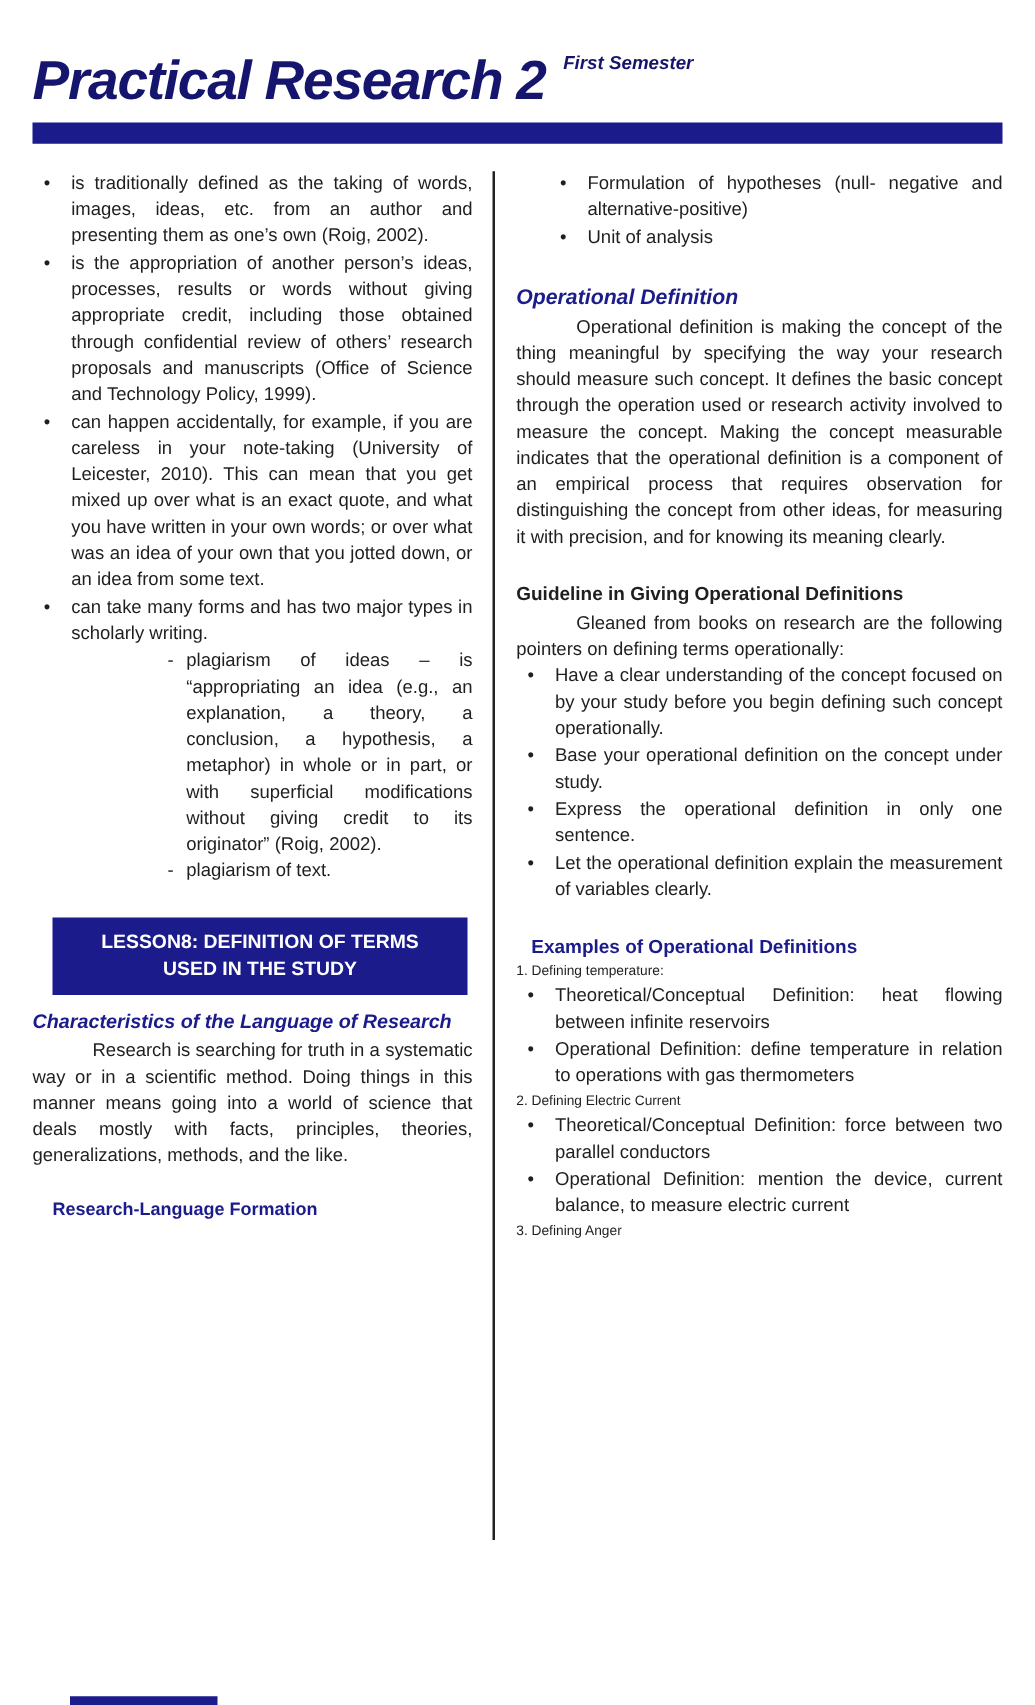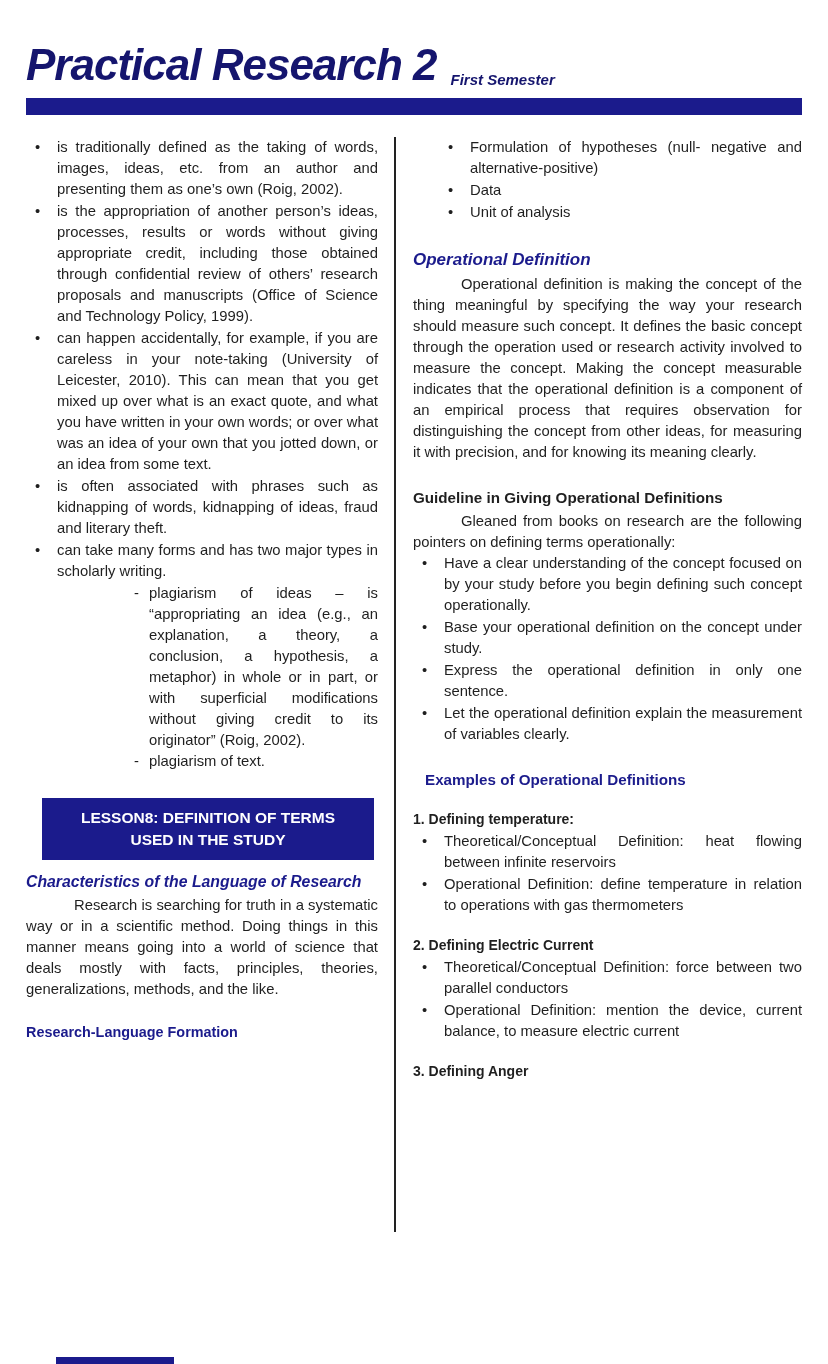--- a/index.html
+++ b/index.html
@@ -13,21 +13,21 @@
     width:828px;height:1364px;
     margin:0 auto;
     background:#ffffff;
     overflow:hidden;
     font-family:"Liberation Sans", sans-serif;
     color:var(--text);
   }
   
   .header{
     margin:42px 26px 0 26px;
-    display:flex;align-items:flex-end;gap:14px;
+    display:flex;align-items:flex-start;gap:14px;
   }
   .title{
     font-size:44px;font-weight:bold;font-style:italic;
     color:#15156e;letter-spacing:-1px;line-height:1.05;
   }
   .subtitle{
     font-size:15px;font-weight:bold;font-style:italic;color:#15156e;
   }
   .header-rule{
     height:17px;background:var(--navy);
@@ -69,27 +69,27 @@
     text-align:center;padding:9px 26px;
   }
   
   .h-navy-italic{
     color:var(--navy);font-weight:bold;font-style:italic;
     font-size:15.8px;margin:8px 0 3px 0;line-height:1.3;
   }
   .h-navy-italic.big{font-size:17px;margin-top:26px;}
   .h-navy{
     color:var(--navy);font-weight:bold;font-size:14.4px;
-    margin:22px 0 6px 0;
+    margin:22px 0 6px 16px;
   }
   .h-navy.examples{font-size:15.2px;margin:24px 0 2px 12px;}
   .h-black{
     font-weight:bold;font-size:15.2px;margin:24px 0 2px 0;
   }
-  .example-label{font-weight:bold;font-size:14px;margin:20px 0 1px 0;}
+  .example-label{font-weight:normal;font-size:11px;margin:2px 0 1px 0;}
   
   .para{
     margin:0;text-align:justify;
   }
   .para.indent{text-indent:48px;}
   
   .footer-frag{
     position:absolute;left:56px;bottom:0;
     width:118px;height:7px;background:var(--navy);
   }
@@ -105,42 +105,40 @@
   </div>
   <div class="header-rule"></div>
 
   <div class="cols">
 
     <div class="col left">
       <ul class="bullets">
           <li>is traditionally defined as the taking of words, images, ideas, etc. from an author and presenting them as one’s own (Roig, 2002).</li>
           <li>is the appropriation of another person’s ideas, processes, results or words without giving appropriate credit, including those obtained through confidential review of others’ research proposals and manuscripts (Office of Science and Technology Policy, 1999).</li>
           <li>can happen accidentally, for example, if you are careless in your note-taking (University of Leicester, 2010). This can mean that you get mixed up over what is an exact quote, and what you have written in your own words; or over what was an idea of your own that you jotted down, or an idea from some text.</li>
-          <li>is often associated with phrases such as kidnapping of words, kidnapping of ideas, fraud and literary theft.</li>
           <li>can take many forms and has two major types in scholarly writing.</li>
         </ul>
       <ul class="dashlist">
           <li>plagiarism of ideas – is “appropriating an idea (e.g., an explanation, a theory, a conclusion, a hypothesis, a metaphor) in whole or in part, or with superficial modifications without giving credit to its originator” (Roig, 2002).</li>
           <li>plagiarism of text.</li>
         </ul>
 
       <div class="lesson-box">LESSON8: DEFINITION OF TERMS USED IN THE STUDY</div>
 
       <div class="h-navy-italic">Characteristics of the Language of Research</div>
       <p class="para indent">Research is searching for truth in a systematic way or in a scientific method. Doing things in this manner means going into a world of science that deals mostly with facts, principles, theories, generalizations, methods, and the like.</p>
 
       <div class="h-navy">Research-Language Formation</div>
     </div>
 
     <div class="divider"></div>
 
     <div class="col right">
       <ul class="bullets inset">
           <li>Formulation of hypotheses (null- negative and alternative-positive)</li>
-          <li>Data</li>
           <li>Unit of analysis</li>
         </ul>
 
       <div class="h-navy-italic big">Operational Definition</div>
       <p class="para indent">Operational definition is making the concept of the thing meaningful by specifying the way your research should measure such concept. It defines the basic concept through the operation used or research activity involved to measure the concept. Making the concept measurable indicates that the operational definition is a component of an empirical process that requires observation for distinguishing the concept from other ideas, for measuring it with precision, and for knowing its meaning clearly.</p>
 
       <div class="h-black">Guideline in Giving Operational Definitions</div>
       <p class="para indent">Gleaned from books on research are the following pointers on defining terms operationally:</p>
       <ul class="bullets">
           <li>Have a clear understanding of the concept focused on by your study before you begin defining such concept operationally.</li>

